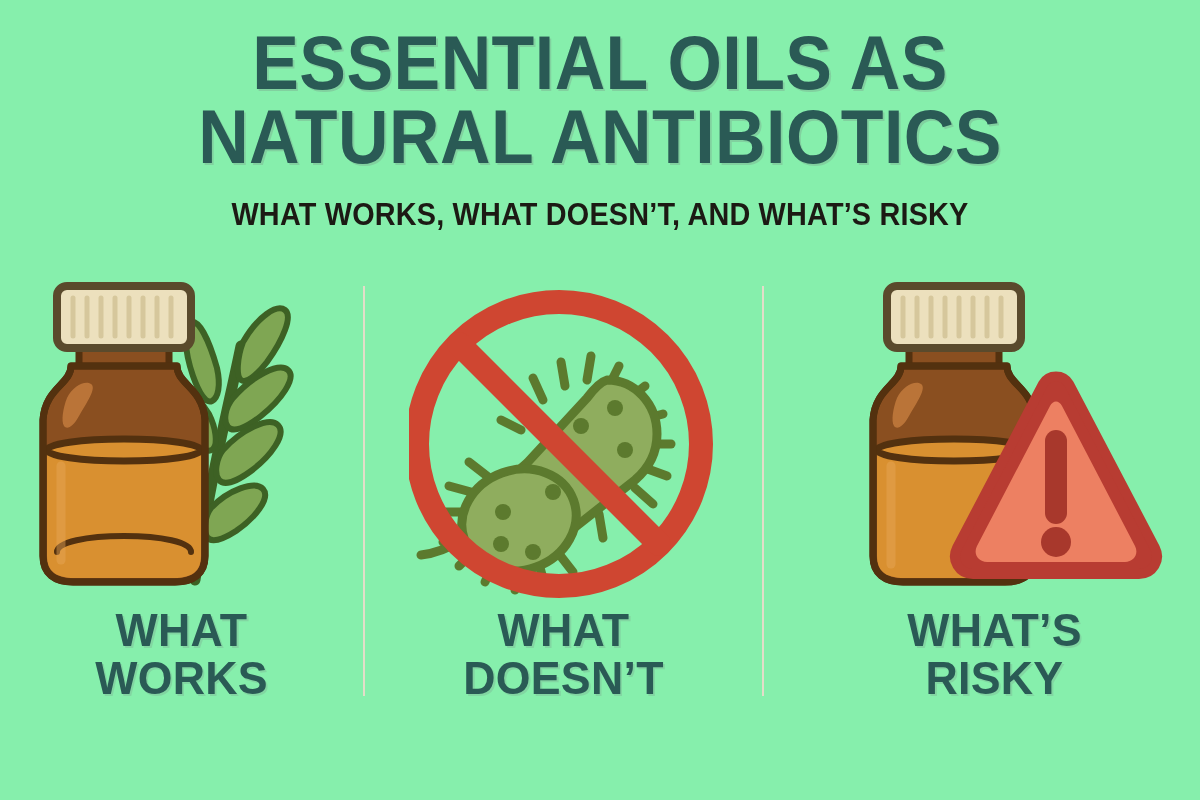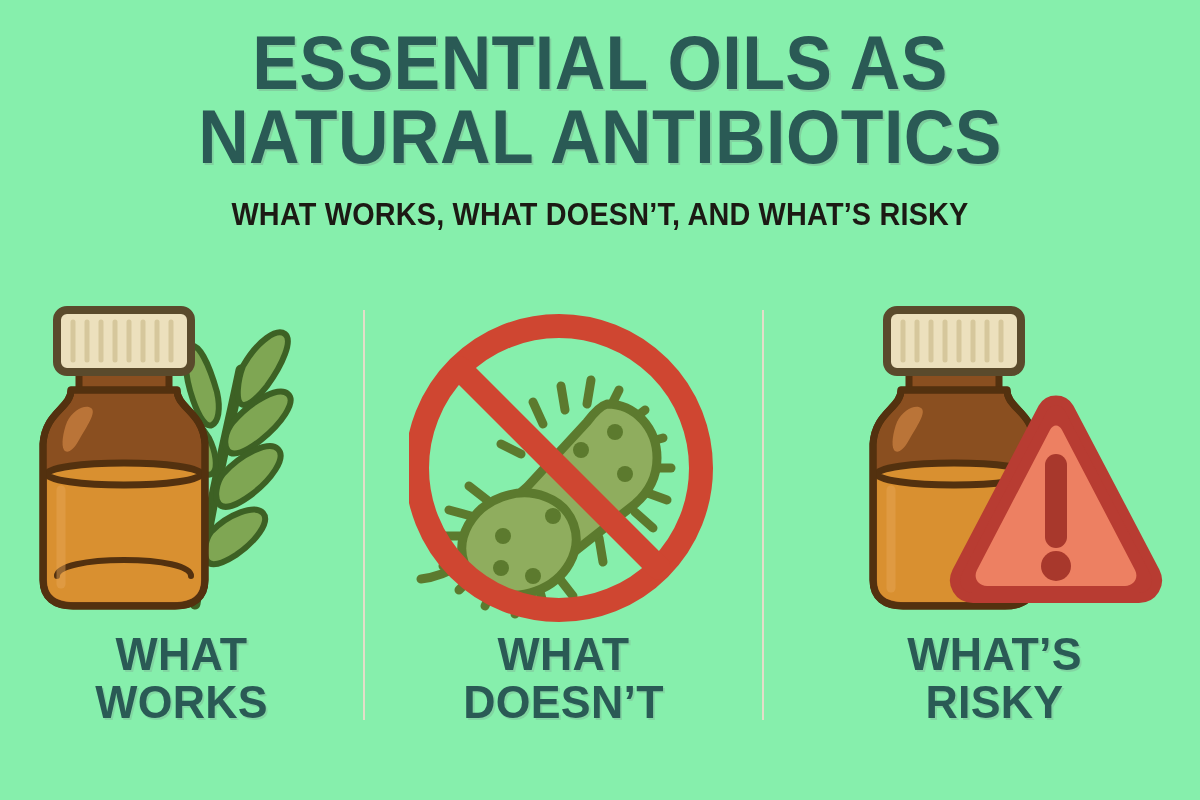--- a/index.html
+++ b/index.html
@@ -48,21 +48,21 @@
     font-size: 31px;
     letter-spacing: 0.2px;
     transform: scaleX(0.93);
     white-space: nowrap;
   }
 
   
   .panels {
     position: absolute;
     left: 0;
-    top: 304px;
+    top: 280px;
     width: 1200px;
     height: 470px;
   }
   .divider {
     position: absolute;
     top: 6px;
     width: 2px;
     height: 410px;
     background: #e3ddc9;
   }

